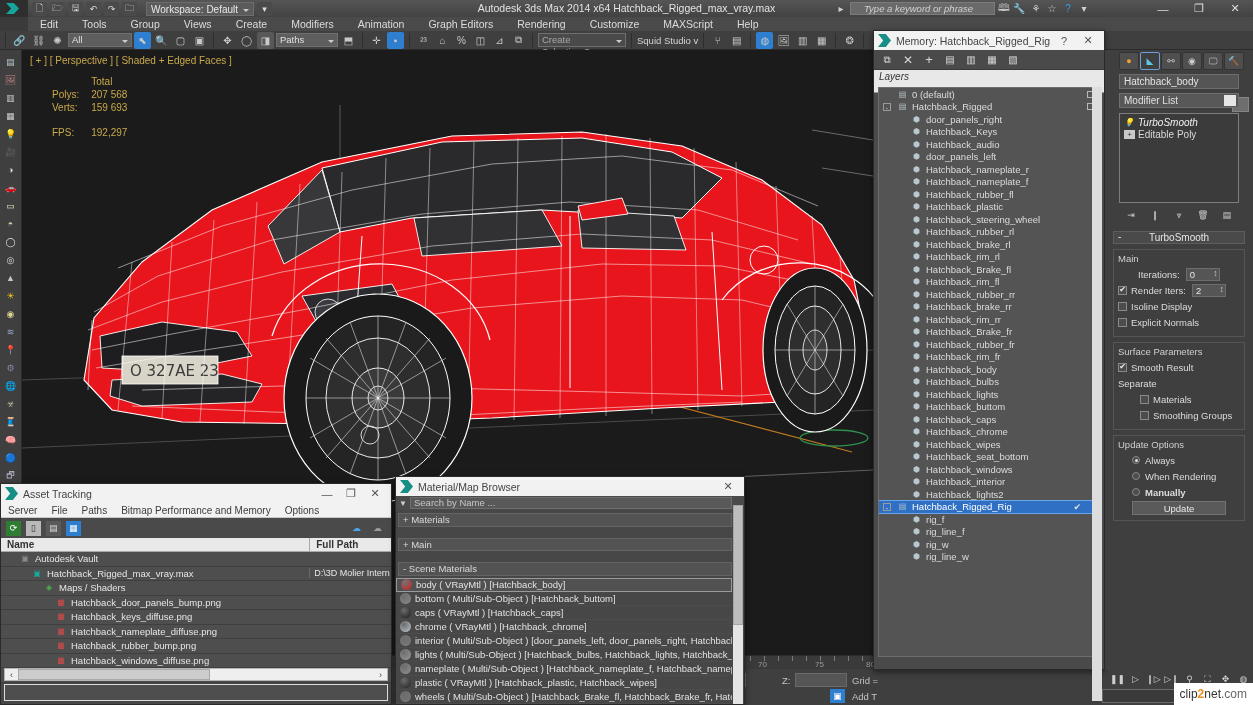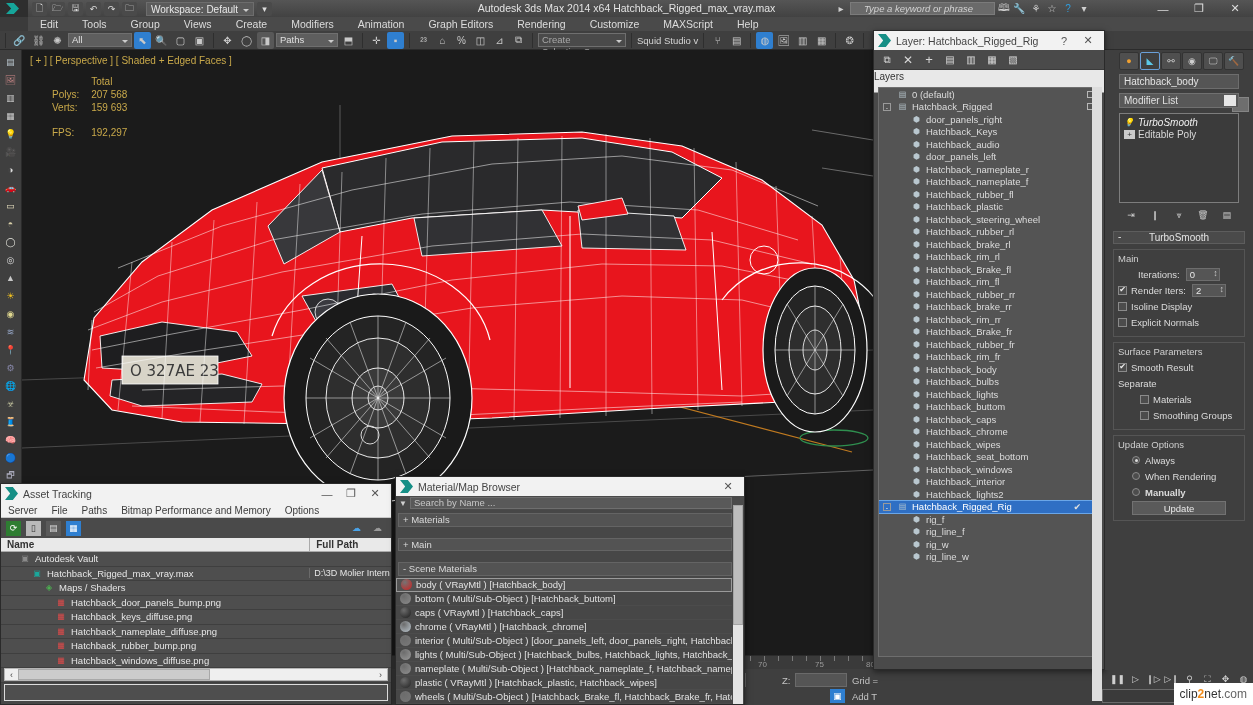--- a/index.html
+++ b/index.html
@@ -85,21 +85,21 @@
   .win-ctrl { width:24px;height:19px; display:flex;align-items:center;justify-content:center;
     font-size:11px; color:#555; }
 
   
   #layer-win { left:873px; top:30px; width:232px; height:640px; background:#4a4a4a; }
   .layer-toolbar { height:20px; background:#4a4a4a; display:flex; align-items:center;
     gap:7px; padding-left:6px; border-bottom:1px solid #3a3a3a; }
   .lyr-ti { width:14px;height:14px; display:flex;align-items:center;justify-content:center;
      font-size:10px; color:#d8d8d8; }
   .lyr-head { height:23px; background:#e8e8e8; color:#333; font-size:10px;
-    line-height:14px; border-bottom:1px solid #9a9a9a; }
+    padding-left:5px; line-height:14px; border-bottom:1px solid #9a9a9a;font-style:italic; }
   .lyr-list { position:absolute; left:4px; top:56px; width:222px; height:570px;
     background:#545454; border:1px solid #6e6e6e; overflow:hidden; }
   .lyr-row { height:12.5px; display:flex; align-items:center; font-size:9.5px; color:#dcdcdc;
     padding-left:4px; position:relative; }
   .lyr-row.sel { background:#2f6fc4; color:#fff; outline:1px solid #6aa6e8; }
   .lyr-ic { width:11px;height:10px; margin-right:4px; font-size:8px; color:#b9c7cf;
     display:inline-flex;align-items:center;justify-content:center; }
   .lyr-check { position:absolute; right:18px; font-size:9px; color:#dfdfdf; }
   .lyr-box { position:absolute; right:5px; width:7px;height:7px; border:1px solid #b8b8b8; }
   .lyr-sb { position:absolute; right:2px; top:56px; width:10px; height:614px; background:#ddd; }
@@ -548,21 +548,21 @@
       <span>clip</span>
         <b>2</b>
         <span>net</span>
         <span style="color:#666;">.com</span>
     </div>
   </div>
 
   <div class="win" id="layer-win">
     <div class="win-title">
       <span class="ico"></span>
-      <span>Layer: Hatchback_Rigged_Rig</span>
+      <span>Memory: Hatchback_Rigged_Rig</span>
       <span class="win-ctrls">
         <span class="win-ctrl">?</span>
         <span class="win-ctrl">✕</span>
       </span>
     </div>
     <div class="layer-toolbar">
       <div class="lyr-ti">⧉</div>
       <div class="lyr-ti" style="font-size:12px;">✕</div>
       <div class="lyr-ti" style="font-size:13px;">+</div>
       <div class="lyr-ti">▤</div>

